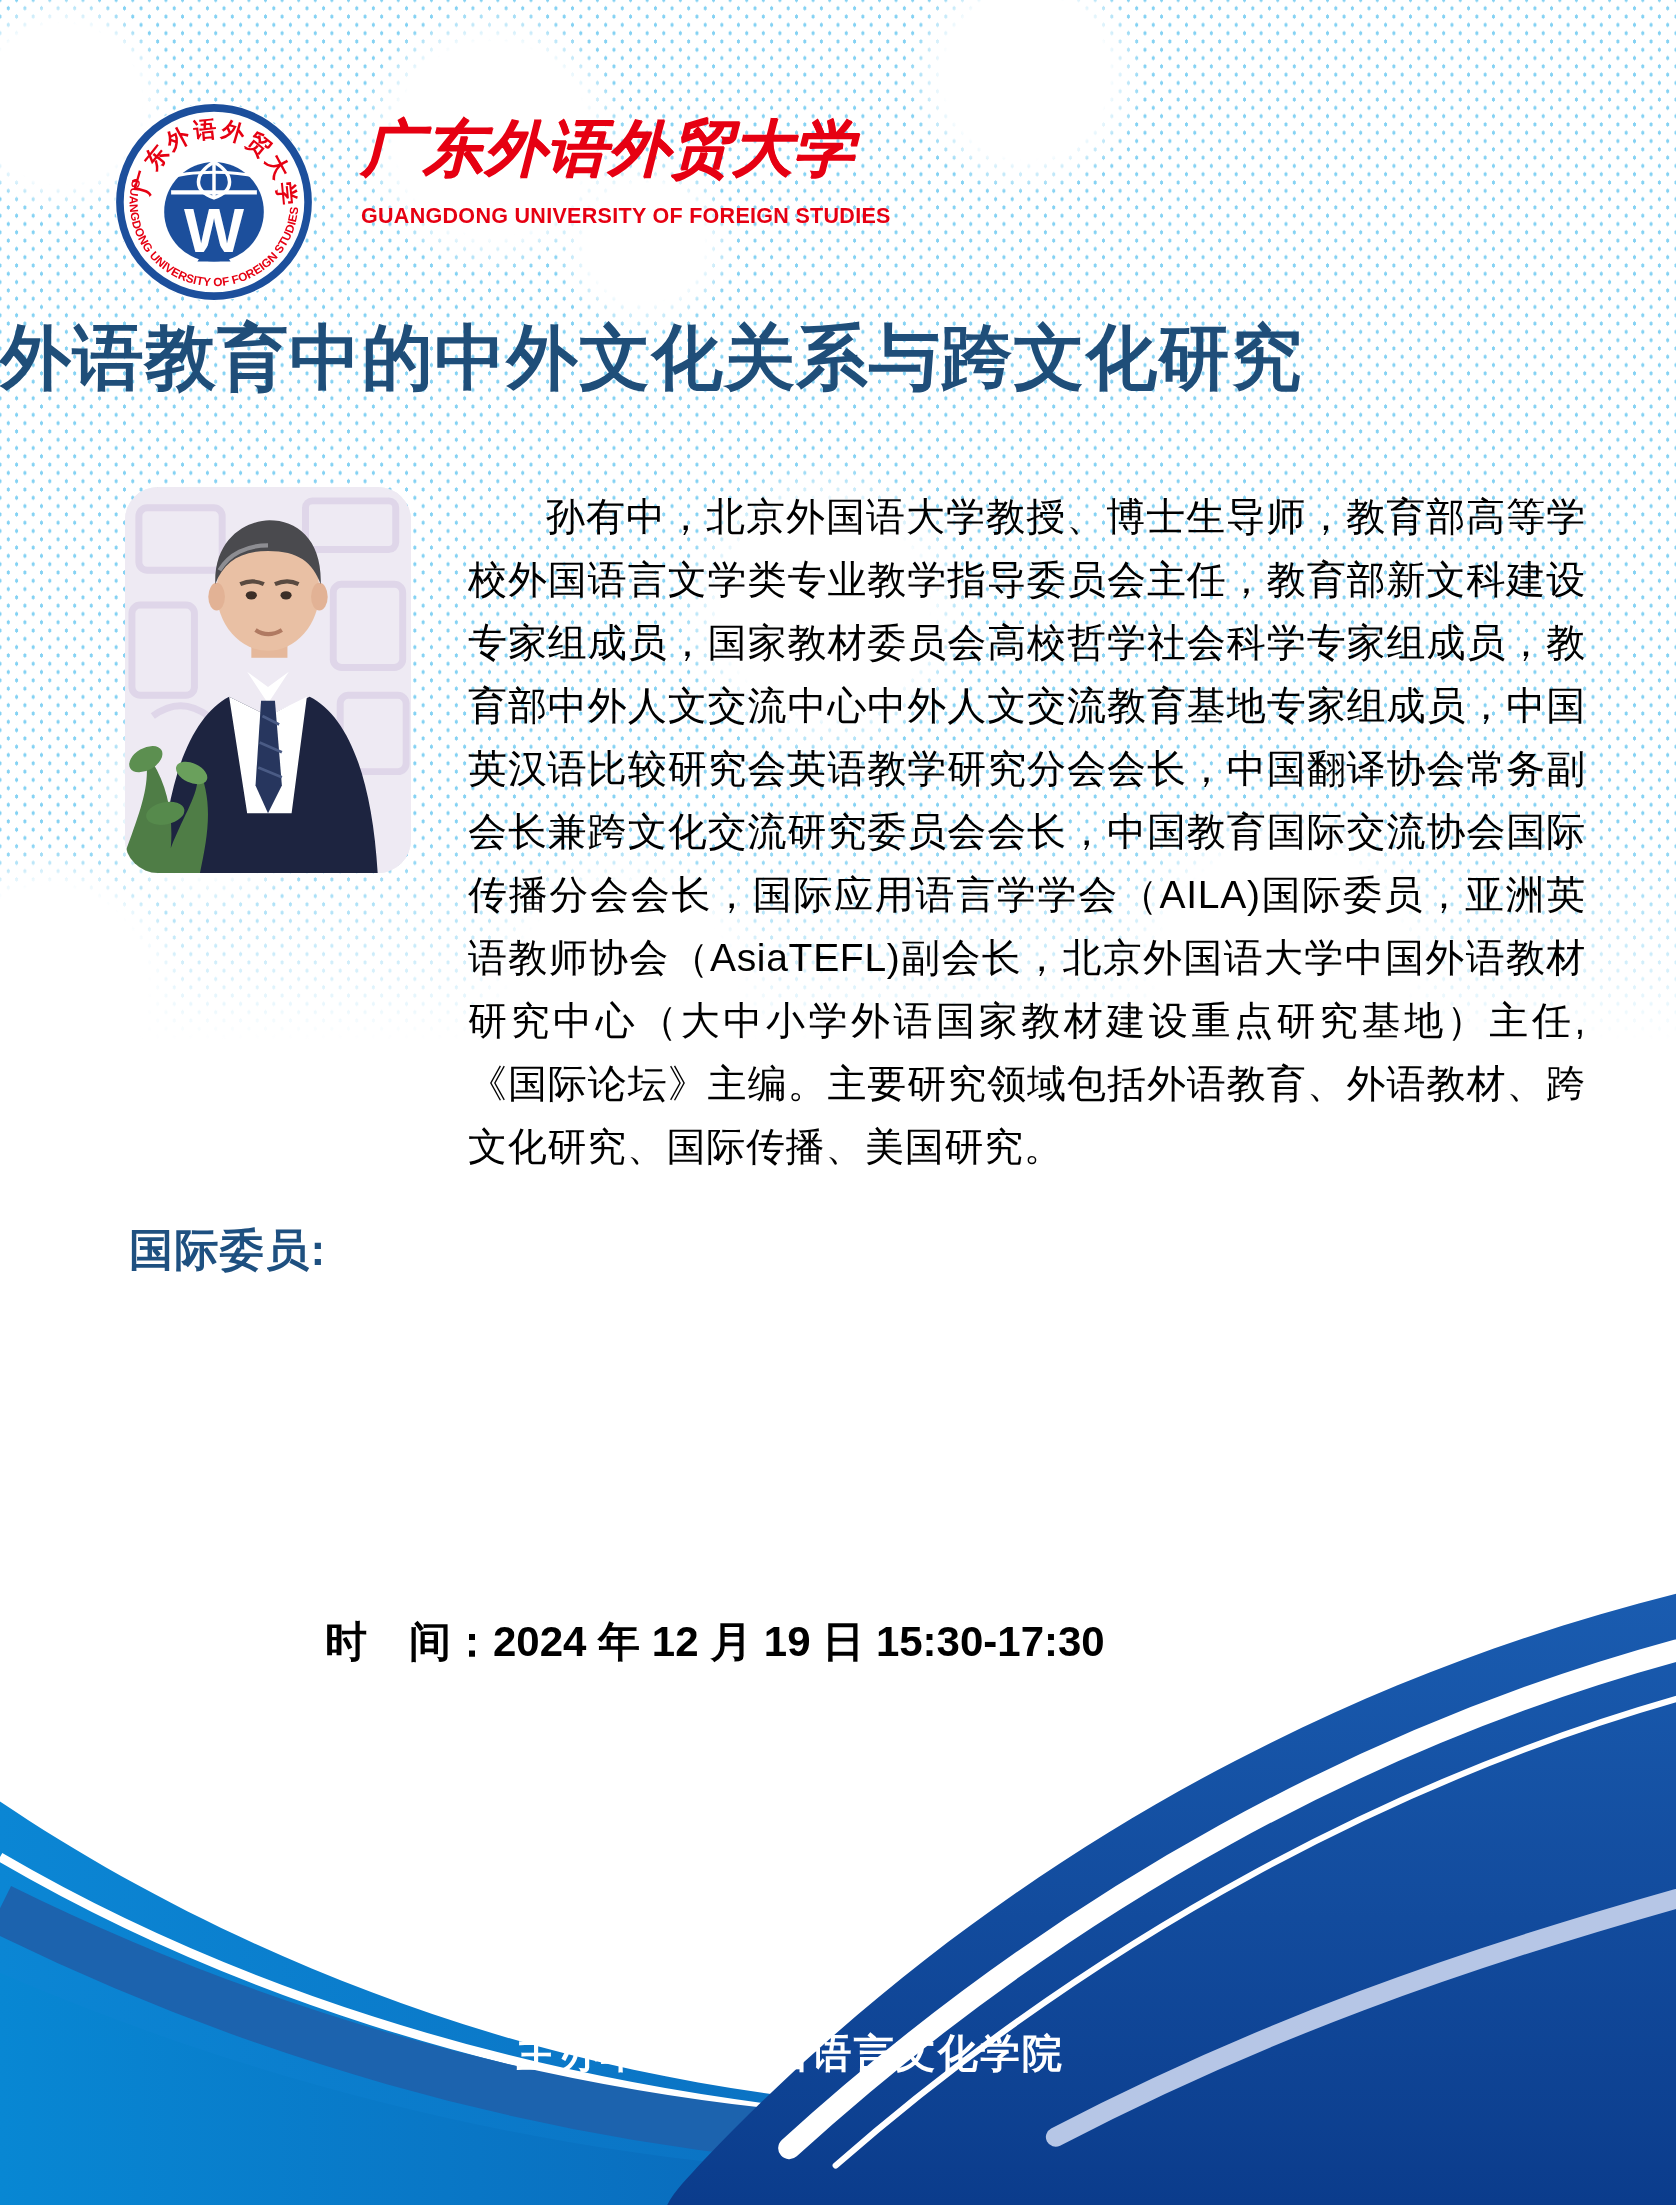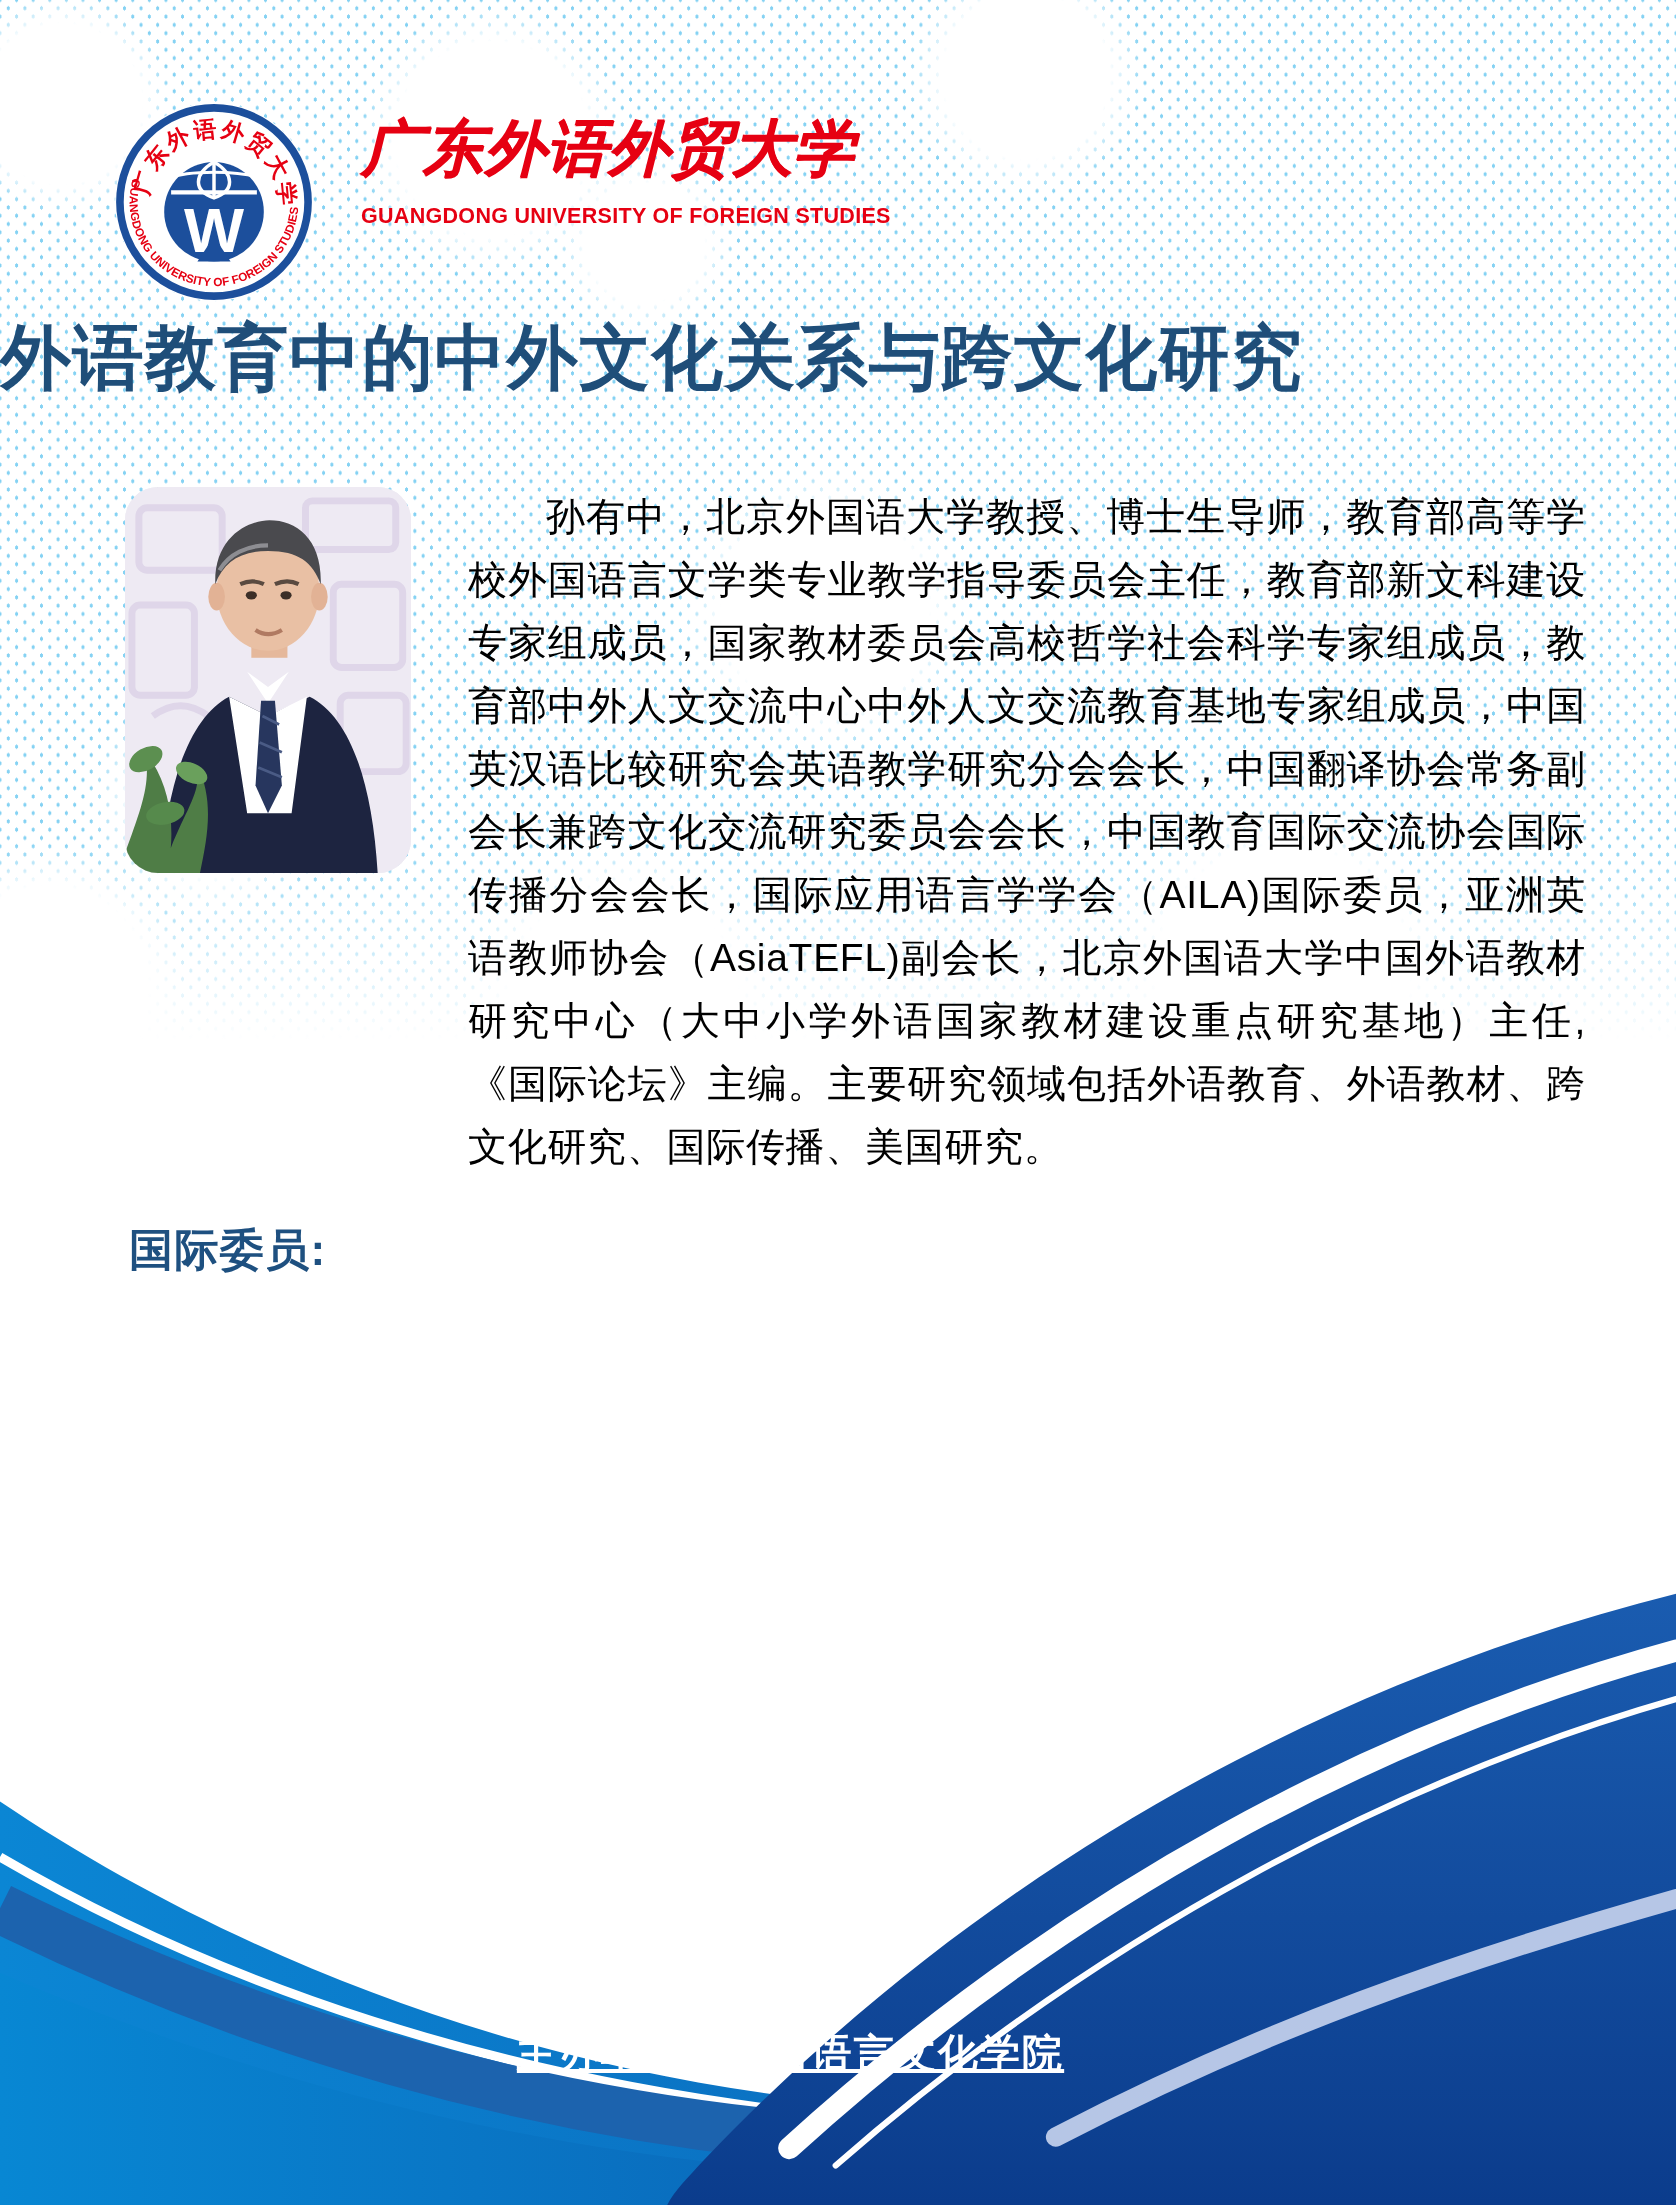--- a/index.html
+++ b/index.html
@@ -90,21 +90,20 @@
     white-space:nowrap;
   }
   .details .row{display:block;}
 
   
   .footer-art{position:absolute;left:0;bottom:0;width:1677px;height:624px;display:block;}
   .organizer{
     position:absolute;left:0;top:2026px;width:1581px;
     text-align:center;font-size:40px;font-weight:800;color:#ffffff;
     letter-spacing:2.1px;
-    text-decoration:underline;
   }
 </style>
 </head>
 <body>
 
 <div class="poster">
 
   <div class="dot-wash"></div>
   <div class="dot-holes"></div>
 
@@ -184,20 +183,21 @@
       <ellipse cx="96" cy="412" rx="24" ry="14" fill="#6aa05c" transform="rotate(25 96 412)"></ellipse>
       <ellipse cx="58" cy="470" rx="28" ry="16" fill="#568a4c" transform="rotate(-12 58 470)"></ellipse>
     </g>
   </svg>
 
   <div class="bio">孙有中，北京外国语大学教授、博士生导师，教育部高等学校外国语言文学类专业教学指导委员会主任，教育部新文科建设专家组成员，国家教材委员会高校哲学社会科学专家组成员，教育部中外人文交流中心中外人文交流教育基地专家组成员，中国英汉语比较研究会英语教学研究分会会长，中国翻译协会常务副会长兼跨文化交流研究委员会会长，中国教育国际交流协会国际传播分会会长，国际应用语言学学会（AILA)国际委员，亚洲英语教师协会（AsiaTEFL)副会长，北京外国语大学中国外语教材研究中心（大中小学外语国家教材建设重点研究基地）主任,《国际论坛》主编。主要研究领域包括外语教育、外语教材、跨文化研究、国际传播、美国研究。</div>
 
   <div class="abstract-heading">国际委员:</div>
 
   <div class="details">
+    <span class="row"><span>时　间：</span><span>2024 年 12 月 19 日 15:30-17:30</span></span>
   </div>
 
   <svg class="footer-art" viewBox="0 0 2418 900" preserveAspectRatio="none">
     <defs>
       <linearGradient id="gMain" x1="0" y1="0" x2="1" y2="0">
         <stop offset="0" stop-color="#0887d3"></stop>
         <stop offset="0.55" stop-color="#0a66b8"></stop>
         <stop offset="1" stop-color="#0a3e8e"></stop>
       </linearGradient>
       <linearGradient id="gNavy" x1="0" y1="0" x2="0" y2="1">

